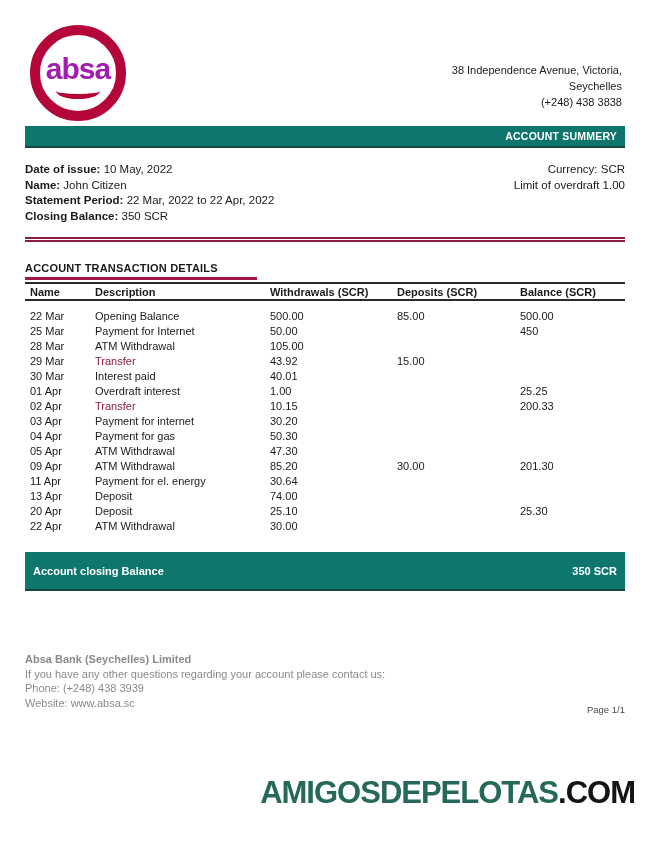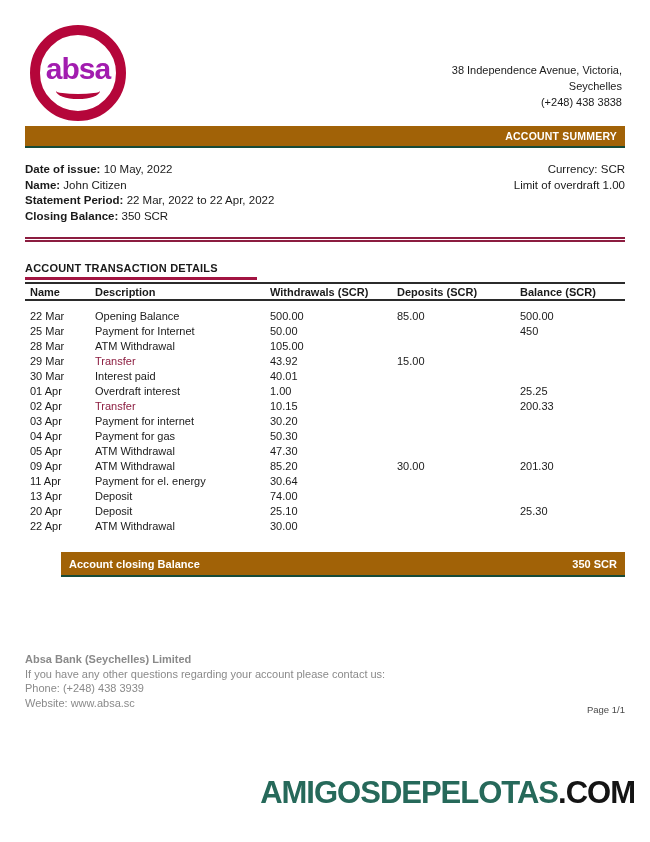--- a/index.html
+++ b/index.html
@@ -12,25 +12,25 @@
           border:10px solid #b5063a; border-radius:50%;
           display:flex; align-items:center; justify-content:center; }
   .logo-text { color:#a21caf; font-weight:bold; font-size:30px; letter-spacing:-1px; margin-top:-8px; }
   .logo-swoosh { position:absolute; bottom:12px; left:16px; right:16px; height:16px;
           border-bottom:5px solid #b5063a; border-radius:50%; }
 
   
   .contact { position:absolute; top:62px; right:28px; text-align:right; font-size:11px; line-height:16px; color:#1a1a1a; }
 
   
-  .bar { position:absolute; left:25px; right:25px; background:#a16207; color:#fff;
+  .bar { position:absolute; left:25px; right:25px; background:#0f766e; color:#fff;
          font-size:10.5px; font-weight:bold; display:flex; align-items:center;
          padding:0 8px; border-bottom:2px solid #164a38; }
   .summary-bar { top:126px; height:22px; justify-content:flex-end; letter-spacing:0.2px; }
-  .closing-bar { top:552px; height:25px; justify-content:space-between; font-size:11px;margin-left:36px; }
+  .closing-bar { top:552px; height:39px; justify-content:space-between; font-size:11px; }
 
   
   .info { position:absolute; top:162px; left:25px; right:25px; font-size:11.5px; line-height:15.6px; }
   .info .b { font-weight:bold; }
   .info-right { position:absolute; top:0; right:0; text-align:right; }
 
   
   .double-rule { position:absolute; top:237px; left:25px; right:25px; height:5px;
                  border-top:2px solid #8c1d40; border-bottom:2px solid #8c1d40; }
   .txn-title { position:absolute; top:262px; left:25px; font-size:11px; font-weight:bold; letter-spacing:0.2px; }

